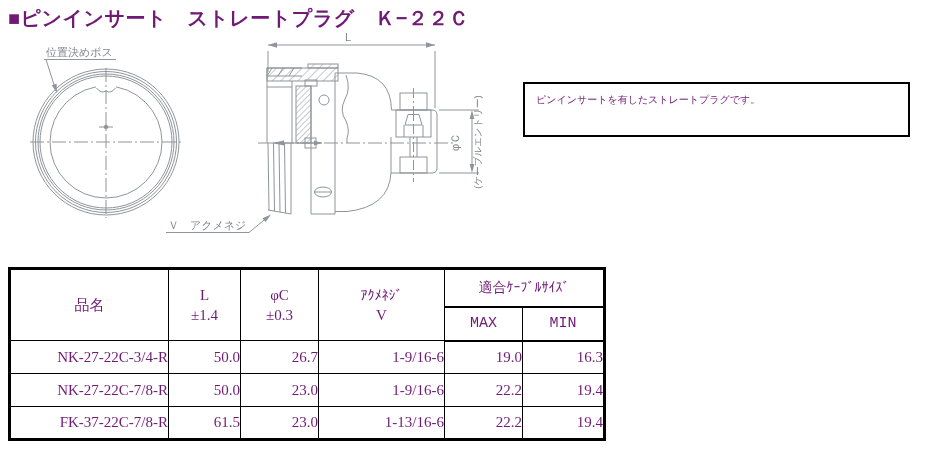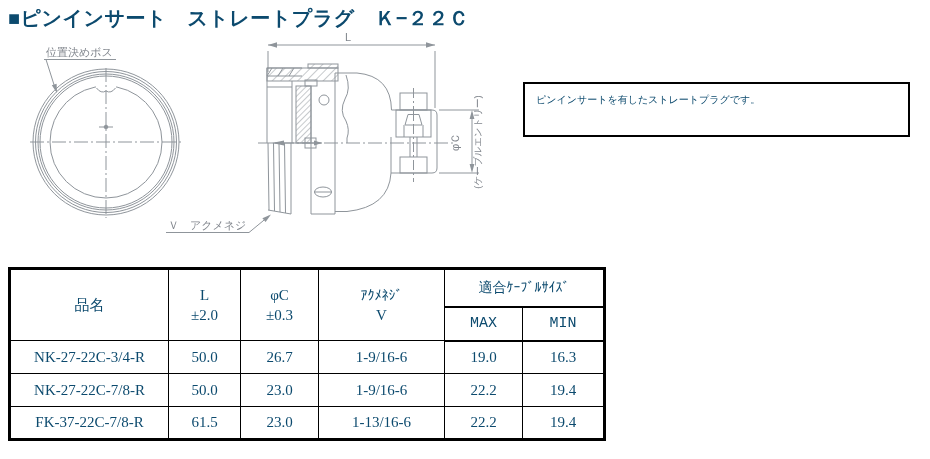--- a/index.html
+++ b/index.html
@@ -1,31 +1,31 @@
 <!DOCTYPE html>
 <html><head>
 <meta charset="utf-8">
 <style>
   html,body{margin:0;padding:0;background:#ffffff;}
   #page{position:relative;width:930px;height:459px;background:#ffffff;overflow:hidden;
-        font-family:"Liberation Sans","DejaVu Sans",sans-serif;color:#0c4a6e;}
+        font-family:"Liberation Sans","DejaVu Sans",sans-serif;color:#701a75;}
   .title{position:absolute;left:8px;top:5px;font-size:20px;font-weight:bold;letter-spacing:0.5px;white-space:nowrap;}
   .infobox{position:absolute;left:523px;top:82px;width:387px;height:55px;border:2px solid #000;
            box-sizing:border-box;padding:4px 11px;font-size:10px;line-height:23px;white-space:nowrap;}
   .drawing{position:absolute;left:0;top:30px;width:520px;height:230px;}
   .dwg-label{font-family:"Liberation Sans","DejaVu Sans",sans-serif;fill:#81868d;}
   .spec-table{position:absolute;left:8px;top:267px;border-collapse:collapse;table-layout:fixed;
               font-family:"Liberation Serif","DejaVu Serif",serif;font-size:15px;text-align:center;}
   .spec-table th,.spec-table td{border:1.5px solid #000;padding:0;font-weight:normal;vertical-align:middle;}
   .spec-table{border:3px solid #000;}
   .spec-table thead tr:last-child th{border-bottom:2.5px solid #000;font-family:Liberation Mono, monospace;}
   .spec-table th.thick-b{border-bottom:2.5px solid #000;}
   .kana{font-family:"Liberation Sans","DejaVu Sans",sans-serif;font-size:14px;}
   .hdr2{line-height:20px;}
-  .r1{height:38px;} .r2{height:34px;} .br{height:33px;}
+  .r1{height:38px;} .r2{height:34px;} .br{height:33px;text-align:right;}
 </style>
 </head>
 <body>
 
 <div id="page">
 
   <div class="title">■ピンインサート　ストレートプラグ　Ｋ−２２Ｃ</div>
 
   <svg class="drawing" viewBox="0 0 520 230" width="520" height="230" xmlns="http://www.w3.org/2000/svg">
     <defs>
@@ -150,21 +150,21 @@
         <col style="width:78px">
       <col style="width:126px">
         <col style="width:78px">
         <col style="width:82px">
     </colgroup>
     <thead>
       <tr class="r1">
         <th rowspan="2">品名</th>
         <th rowspan="2" class="hdr2">
           <div>L</div>
-          <div>±2.0</div>
+          <div>±1.4</div>
         </th>
         <th rowspan="2" class="hdr2">
           <div>φC</div>
           <div>±0.3</div>
         </th>
         <th rowspan="2" class="hdr2">
           <div class="kana">ｱｸﾒﾈｼﾞ</div>
           <div>V</div>
         </th>
         <th colspan="2" class="kana thick-b">適合ｹｰﾌﾞﾙｻｲｽﾞ</th>

